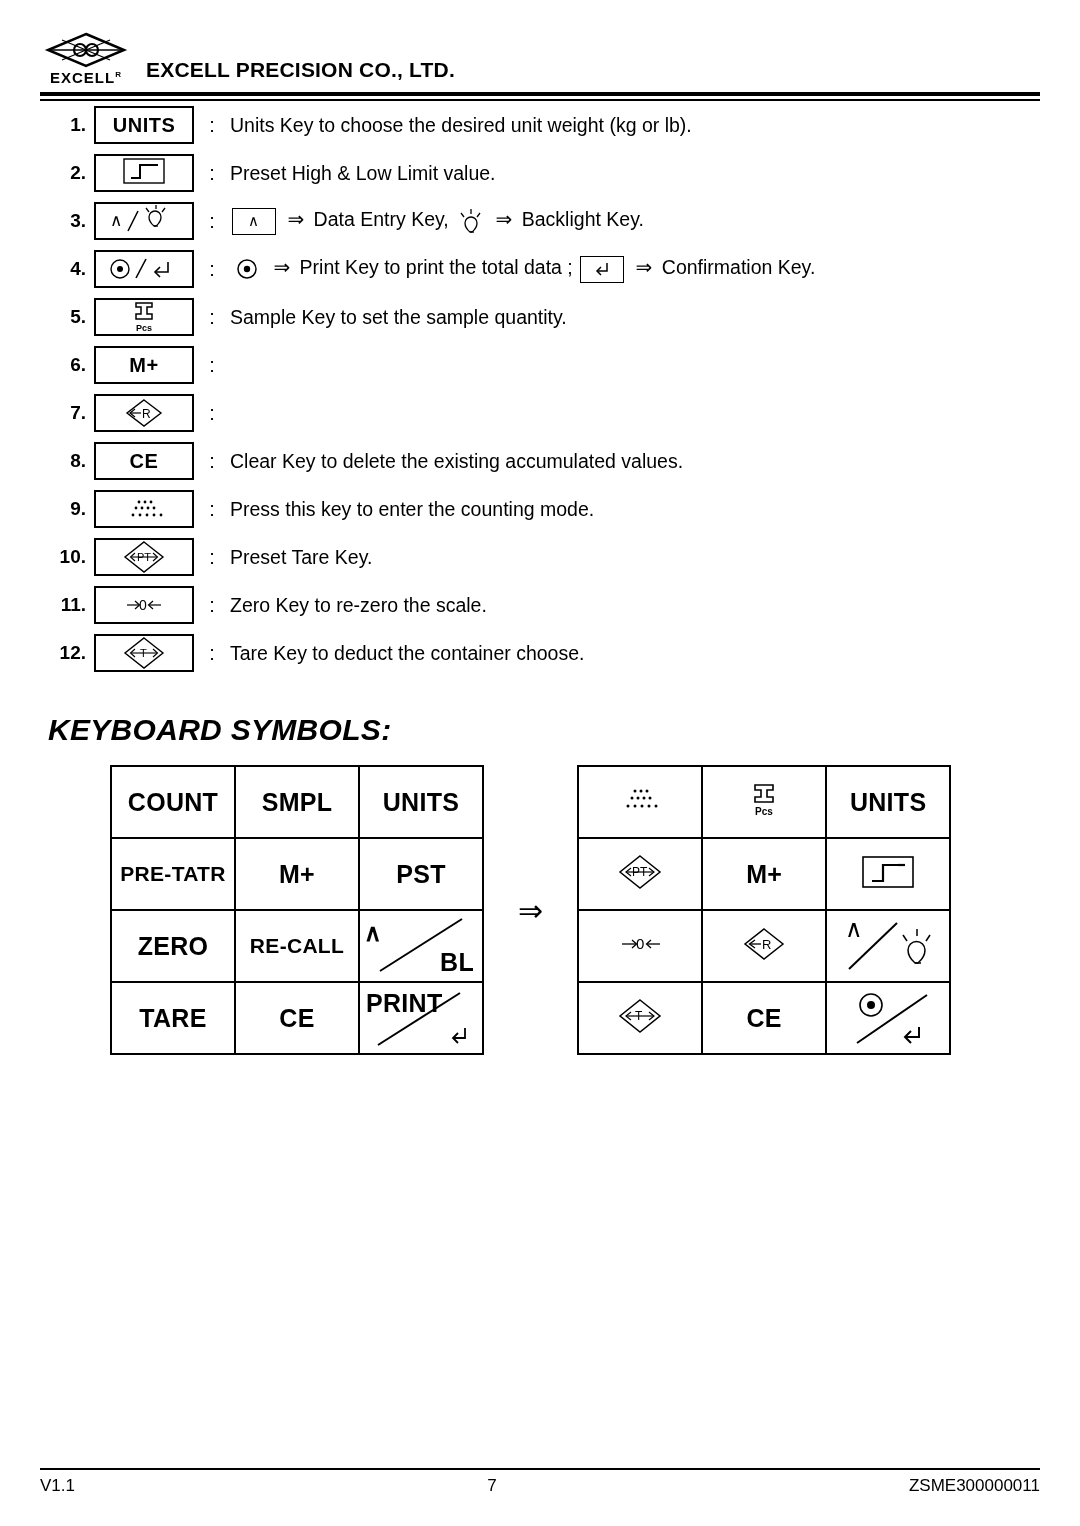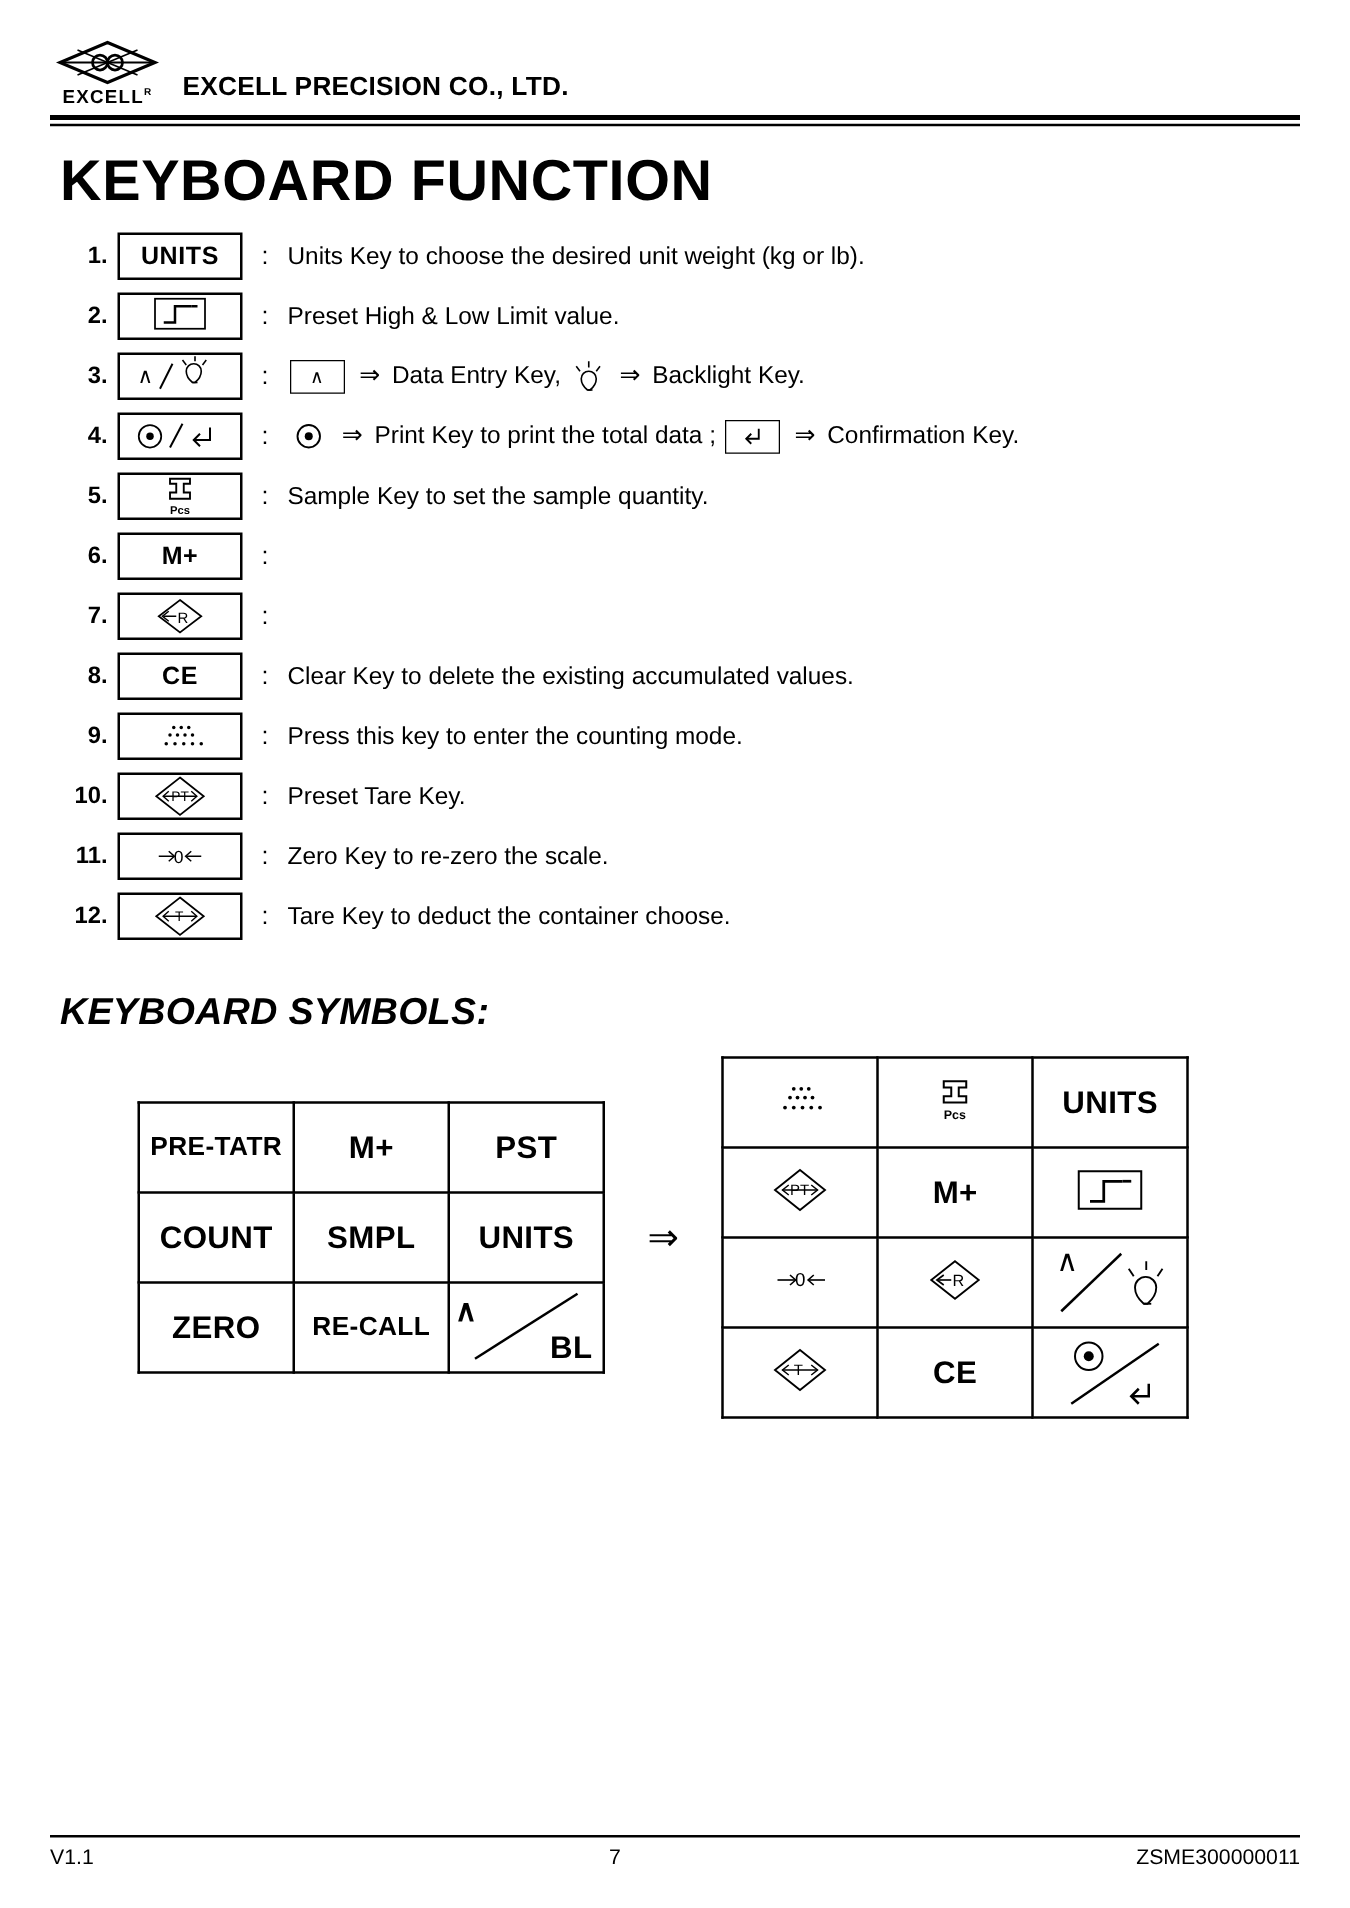--- a/index.html
+++ b/index.html
@@ -237,21 +237,20 @@
           <circle cx="46" cy="17" r="6" fill="none" stroke="#000" stroke-width="2.2"></circle>
         </svg>
       </div>
       <div class="logo-word"><span>EXCELL</span><sup>R</sup></div>
     </div>
     <div class="company-name">EXCELL PRECISION CO., LTD.</div>
   </div>
 
   <div class="rule-double"></div>
 
-  <h1 class="page-title">KEYBOARD FUNCTION</h1>
 
   <div class="fn-list">
 
     <div class="fn-row">
       <div class="fn-num">1.</div>
       <div class="keybox">
         <span class="lbl">UNITS</span>
       </div>
       <div class="colon">:</div>
       <div class="fn-desc">Units Key to choose the desired unit weight (kg or lb).</div>
@@ -463,39 +462,59 @@
 
   </div>
 
   <h2 class="section-title">KEYBOARD SYMBOLS:</h2>
 
   <div class="symbols-area">
 
     <table class="symtable">
       <tbody>
           <tr>
+        <td><span class="tx">COUNT</span></td>
+        <td><span class="tx">SMPL</span></td>
+        <td><span class="tx">UNITS</span></td>
+      </tr>
+      <tr>
         <td><span class="tx small">PRE-TATR</span></td>
         <td><span class="tx">M+</span></td>
         <td><span class="tx">PST</span></td>
-      </tr>
-      <tr>
-        <td><span class="tx">COUNT</span></td>
-        <td><span class="tx">SMPL</span></td>
-        <td><span class="tx">UNITS</span></td>
       </tr>
       <tr>
         <td><span class="tx">ZERO</span></td>
         <td><span class="tx small">RE-CALL</span></td>
         <td>
           <div class="split">
             <svg class="diag" viewBox="0 0 122 70" preserveAspectRatio="none">
               <line x1="20" y1="60" x2="102" y2="8" stroke="#000" stroke-width="2"></line>
             </svg>
             <span class="tl2">∧</span>
             <span class="br"><span class="tx">BL</span></span>
+          </div>
+        </td>
+      </tr>
+      <tr>
+        <td><span class="tx">TARE</span></td>
+        <td><span class="tx">CE</span></td>
+        <td>
+          <div class="split">
+            <svg class="diag" viewBox="0 0 122 70" preserveAspectRatio="none">
+              <line x1="18" y1="62" x2="100" y2="10" stroke="#000" stroke-width="2"></line>
+            </svg>
+            <span class="tl" style="left:6px; top:6px;"><span class="tx">PRINT</span></span>
+            <span class="br2">
+              <svg width="26" height="22" viewBox="0 0 26 22">
+                <g stroke="#000" stroke-width="1.8" fill="none">
+                  <path d="M19 3 L19 13 L7 13"></path>
+                  <path d="M12 8 L7 13 L12 18"></path>
+                </g>
+              </svg>
+            </span>
           </div>
         </td>
       </tr>
     </tbody>
       </table>
 
     <div class="big-arrow">⇒</div>
 
     <table class="symtable">
       <tbody>

